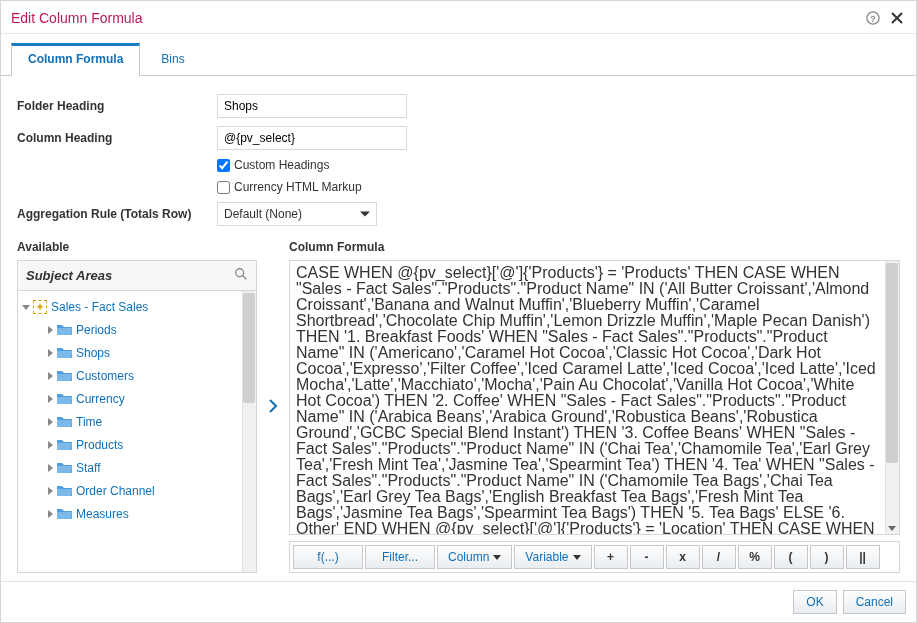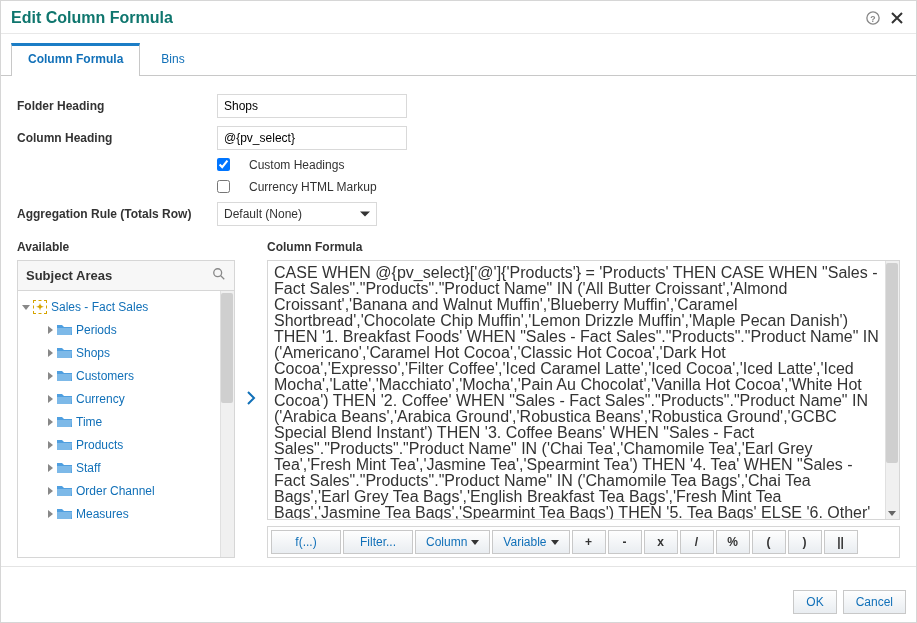--- a/index.html
+++ b/index.html
@@ -18,24 +18,24 @@
     display: flex;
     flex-direction: column;
   }
   .titlebar {
     display: flex;
     align-items: center;
     padding: 8px 10px 6px 10px;
     border-bottom: 1px solid #e8e8e8;
   }
   .titlebar .title {
-    font-weight: bold;
-    font-size: 16px;
-    flex: 1;
-    color: #0f766e;
+    font-weight: normal;
+    font-size: 14px;
+    flex: 1;
+    color: #be185d;
   }
   .titlebar .icon-btn {
     width: 18px;
     height: 18px;
     margin-left: 6px;
     color: #666;
     display: flex;
     align-items: center;
     justify-content: center;
     cursor: pointer;
@@ -84,22 +84,22 @@
   }
   .text-input {
     width: 190px;
     height: 24px;
     border: 1px solid #d9d9d9;
     padding: 2px 6px;
     font-size: 12px;
   }
   .checkbox-row {
     display: flex;
-    align-items: flex-start;
-    gap: 19px;
+    align-items: flex-end;
+    gap: 4px;
   }
   .checkbox-row input { margin: 0; }
   .select-wrap {
     position: relative;
     width: 160px;
     height: 24px;
     border: 1px solid #d9d9d9;
     background: #fff;
     display: flex;
     align-items: center;
@@ -116,36 +116,37 @@
     border-top: 5px solid #333;
   }
   .split {
     display: flex;
     flex: 1;
     margin-top: 4px;
     gap: 8px;
     min-height: 0;
   }
   .left-panel {
-    width: 218px;
+    width: 240px;
     display: flex;
     flex-direction: column;
   }
   .left-panel .panel-title {
     font-weight: bold;
     padding: 2px 0 6px 0;
   }
   .subject-header {
     border: 1px solid #d6d6d6;
     background: #f7f7f7;
     display: flex;
     align-items: center;
     padding: 6px 8px;
     font-weight: bold;
     font-size: 13px;
+    font-style: italic;
   }
   .subject-header .search {
     margin-left: auto;
     color: #666;
   }
   .tree-container {
     border: 1px solid #d6d6d6;
     border-top: none;
     flex: 1;
     overflow-y: auto;
@@ -309,21 +310,20 @@
   }
   .footer .btn {
     height: 24px;
     border: 1px solid #c8c8c8;
     background: linear-gradient(#fefefe, #e9edf1);
     padding: 0 12px;
     color: #1170b8;
     cursor: pointer;
     display: flex;
     align-items: center;
-    margin-top: 15px;
   }
 </style>
 </head>
 <body>
 
 <div class="dialog">
 
   <div class="titlebar">
     <div class="title">Edit Column Formula</div>
     <div class="icon-btn">

